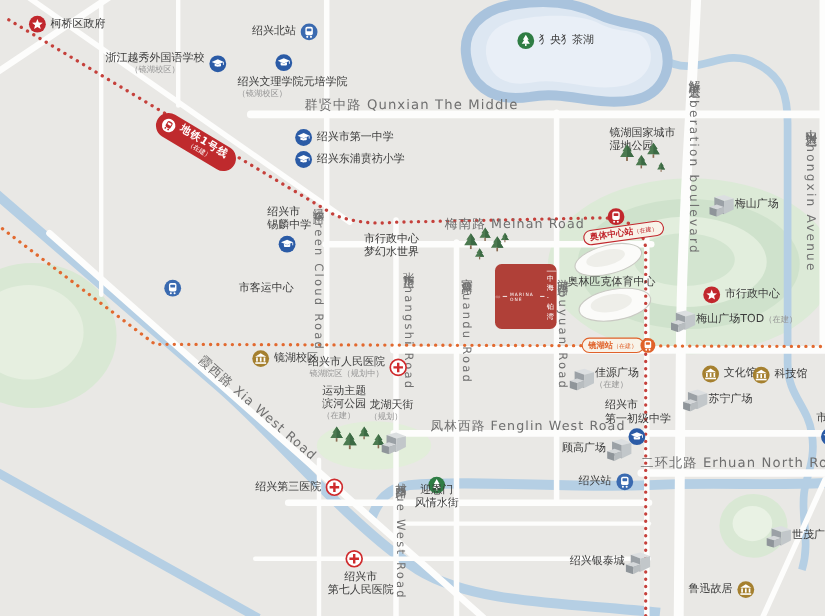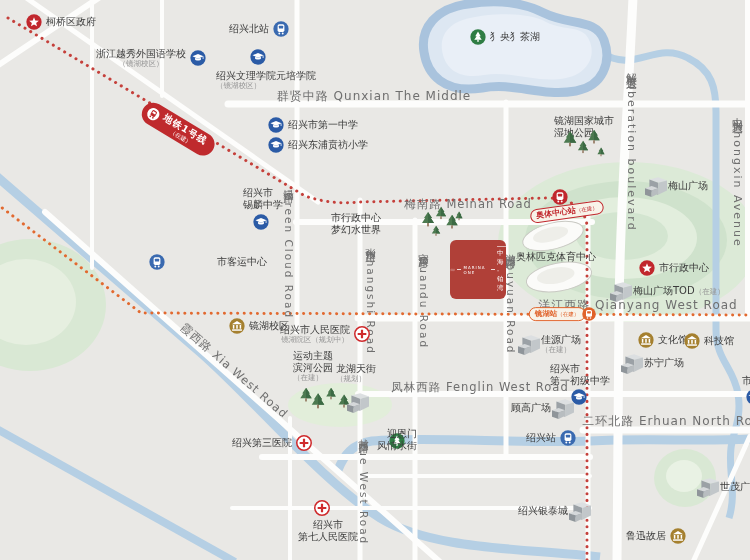--- a/index.html
+++ b/index.html
@@ -108,21 +108,20 @@
 
     <g fill="none" stroke-linecap="round" stroke-dasharray="0.1 6.5">
       <path d="M8,18 L305,196 Q332,205 358,202 L548,198 Q583,199 587,225 L587,562" stroke="#c5403b" stroke-width="3"></path>
       <path d="M-3,204 L141,313 L752,315" stroke="#e2692f" stroke-width="3"></path>
     </g>
   </svg>
 
   <div id="markers">
       <div class="rl rl-h" style="left: 374px; top: 96px; font-size: 12px;">群贤中路 Qunxian The Middle</div>
       <div class="rl rl-h" style="left: 468px; top: 204px; font-size: 11.5px;">梅南路 Meinan Road</div>
-      <div class="rl rl-h" style="left: 638px; top: 305px; font-size: 12px;">洋江西路 Qianyang West Road</div>
       <div class="rl rl-h" style="left: 480px; top: 387px; font-size: 11.5px;">凤林西路 Fenglin West Road</div>
       <div class="rl rl-h" style="left: 676px; top: 421px; font-size: 12px;">二环北路 Erhuan North Road</div>
       <div class="rl rl-h" style="left: 234px; top: 371px; font-size: 11.5px; transform: translate(-50%, -50%) rotate(41deg);">霞西路 Xia West Road</div>
       <div class="rl rl-v" style="left: 289px; top: 250px; font-size: 10.5px;">绿云路 Green Cloud Road</div>
       <div class="rl rl-v" style="left: 371px; top: 297px; font-size: 10.5px;">张市路 Zhangshi Road</div>
       <div class="rl rl-v" style="left: 424px; top: 297px; font-size: 10.5px;">官渡路 Guandu Road</div>
       <div class="rl rl-v" style="left: 511px; top: 300px; font-size: 10.5px;">游园路 Youyuan Road</div>
       <div class="rl rl-v" style="left: 364px; top: 488px; font-size: 10.5px;">越西路 Yue West Road</div>
       <div class="rl rl-v" style="left: 630px; top: 148px; font-size: 11px;">解放大道 Liberation boulevard</div>
       <div class="rl rl-v" style="left: 736px; top: 178px; font-size: 11px;">中兴大道 Zhongxin Avenue</div>
@@ -329,21 +328,21 @@
         </svg>
       </div>
       <div class="poi-lb al-left" style="left: 292px; top: 443px;"><span class="ln">绍兴第三医院</span></div>
       <div class="poi-ic" style="left: 397px; top: 441px;">
         <svg viewBox="0 0 20 20">
           <circle cx="10" cy="10" r="9" fill="#2f7d44"></circle>
           <path d="M10,3.6 L13.2,9 L11.6,9 L14.4,13.2 L5.6,13.2 L8.4,9 L6.8,9 Z" fill="#fff"></path>
           <rect x="9.2" y="13.2" width="1.6" height="2.5" fill="#fff"></rect>
         </svg>
       </div>
-      <div class="poi-lb al-below" style="left: 397px; top: 428px; text-align: right;"><span class="ln">迎恩门</span><br><span class="ln">风情水街</span></div>
+      <div class="poi-lb al-below" style="left: 397px; top: 440px;"><span class="ln">迎恩门</span><br><span class="ln">风情水街</span></div>
       <div class="poi-ic" style="left: 568px; top: 438px;">
         <svg viewBox="0 0 20 20">
           <circle cx="10" cy="10" r="9" fill="#3a6ab0"></circle>
           <rect x="6" y="4.5" width="8" height="9" rx="2" fill="#fff"></rect>
           <rect x="7.5" y="6.3" width="5" height="3" rx="0.6" fill="#3a6ab0"></rect>
           <circle cx="8" cy="15.3" r="1.1" fill="#fff"></circle>
           <circle cx="12" cy="15.3" r="1.1" fill="#fff"></circle>
         </svg>
       </div>
       <div class="poi-lb al-left" style="left: 556px; top: 438px;"><span class="ln">绍兴站</span></div>

